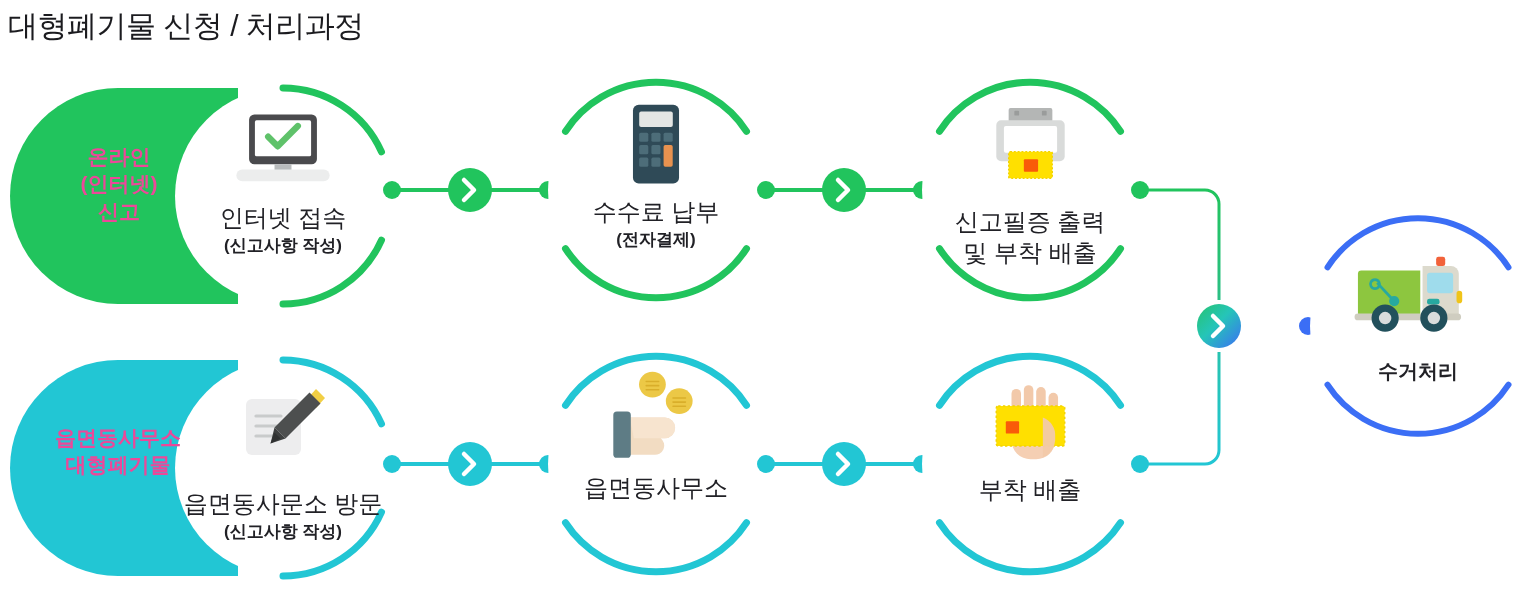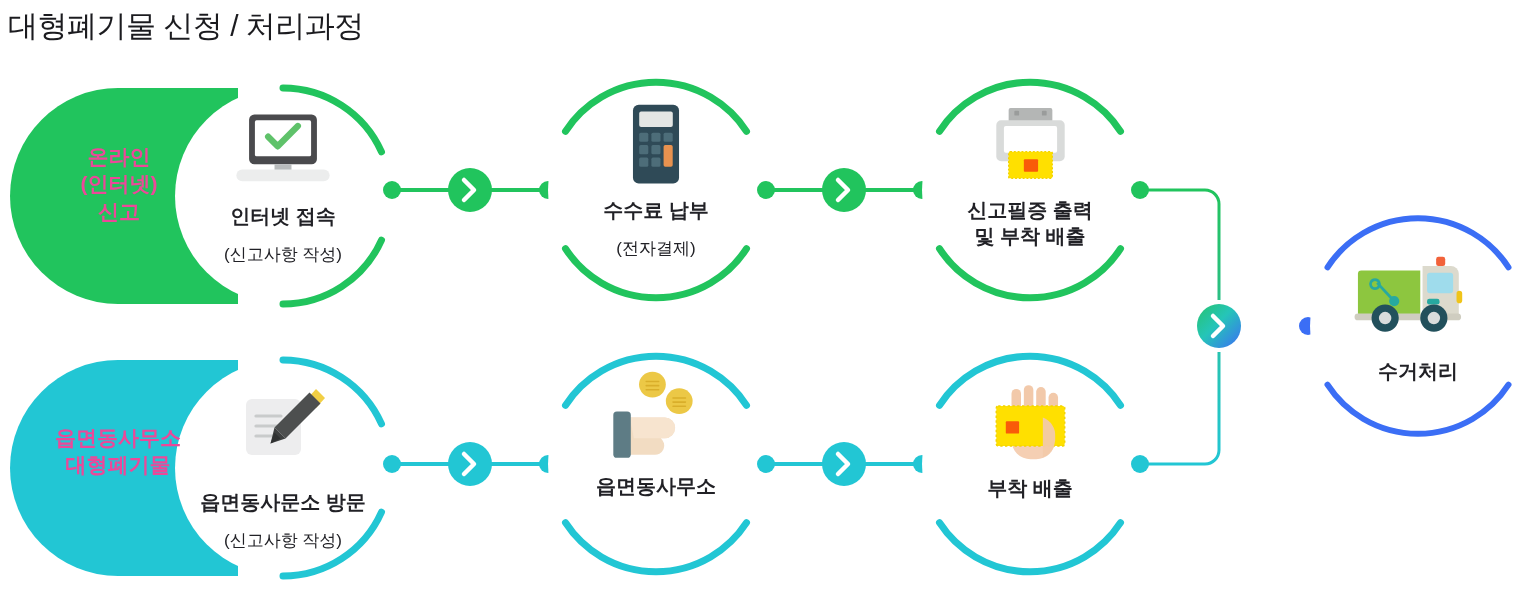--- a/index.html
+++ b/index.html
@@ -11,22 +11,22 @@
   #page-title{
     position:absolute;left:8px;top:6px;
     font-size:30px;font-weight:400;color:#1b1b1f;letter-spacing:-0.5px;
     white-space:nowrap;
   }
   #flow-svg{position:absolute;left:0;top:0;width:1535px;height:602px;}
   .node-label{
     position:absolute;text-align:center;pointer-events:none;
     color:#212126;line-height:1.12;
   }
-  .lab-main{font-size:20px;font-weight:700;white-space:nowrap;}
-  .lab-sub{font-size:17px;font-weight:400;white-space:nowrap;margin-top:18px;}
+  .lab-main{font-size:24px;font-weight:400;white-space:nowrap;}
+  .lab-sub{font-size:17px;font-weight:700;white-space:nowrap;margin-top:4px;}
   .pill-label{
     position:absolute;text-align:center;color:#ec4899;
     font-size:21px;font-weight:700;line-height:1.3;white-space:nowrap;
     pointer-events:none;
   }
   .final-label{
     position:absolute;text-align:center;color:#212126;
     font-size:20px;font-weight:700;white-space:nowrap;pointer-events:none;
   }
 </style>
@@ -259,21 +259,21 @@
 <div class="node-label" style="left:163px;top:205px;width:240px;">
   <div class="lab-main">인터넷 접속</div>
   <div class="lab-sub">(신고사항 작성)</div>
 </div>
 
 <div class="node-label" style="left:536px;top:199px;width:240px;">
   <div class="lab-main">수수료 납부</div>
   <div class="lab-sub">(전자결제)</div>
 </div>
 
-<div class="node-label" style="left:910px;top:199px;width:240px;">
+<div class="node-label" style="left:910px;top:209px;width:240px;">
   <div class="lab-main">신고필증 출력</div>
   <div class="lab-main" style="margin-top:4px;">및 부착 배출</div>
 </div>
 
 <div class="node-label" style="left:163px;top:491px;width:240px;">
   <div class="lab-main">읍면동사문소 방문</div>
   <div class="lab-sub">(신고사항 작성)</div>
 </div>
 
 <div class="node-label" style="left:536px;top:475px;width:240px;">

